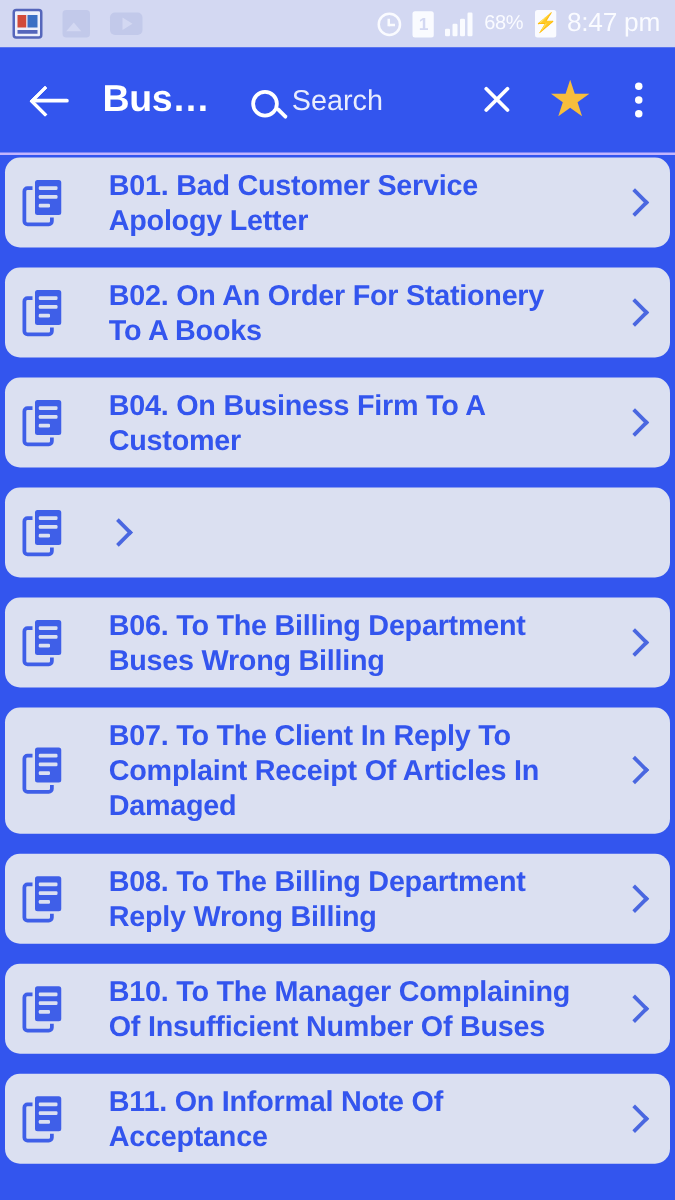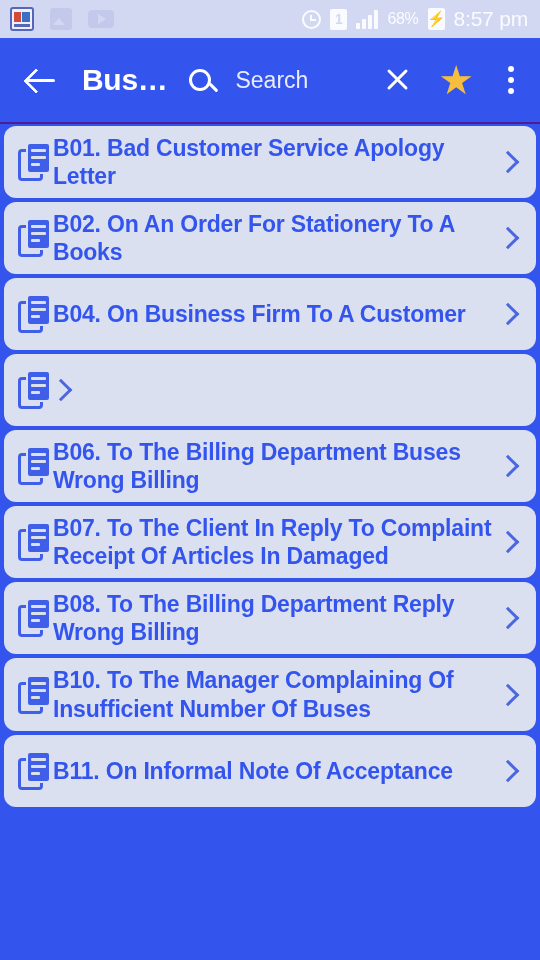--- a/index.html
+++ b/index.html
@@ -183,21 +183,21 @@
     letter-spacing: -0.2px;
   }
 
   
   .appbar {
     height: 86px;
     background: #3355ee;
     display: flex;
     align-items: center;
     padding: 0 14px 0 18px;
-    border-bottom: 2px solid #4c1d95;
+    border-bottom: 2px solid #c4b5fd;
   }
 
   .ab-btn {
     display: flex;
     align-items: center;
     justify-content: center;
     flex: 0 0 auto;
   }
 
   .back-arrow {
@@ -227,23 +227,23 @@
     color: #ffffff;
     font-size: 30px;
     font-weight: bold;
     letter-spacing: -0.3px;
     margin-left: 18px;
     white-space: nowrap;
   }
 
   .search-group {
     display: flex;
-    align-items: center;
-    gap: 24px;
-    margin-left: 22px;
+    align-items: flex-end;
+    gap: 10px;
+    margin-left: 34px;
   }
 
   .search-icon {
     width: 22px; height: 22px;
     border: 3px solid #ffffff;
     border-radius: 50%;
     position: relative;
     flex: 0 0 auto;
   }
   .search-icon::after {
@@ -308,25 +308,26 @@
   
   .list {
     height: calc(960px - 38px - 86px);
     overflow: hidden;
     padding: 2px 0 0 0;
   }
 
   .card {
     background: #dbe0f1;
     border-radius: 12px;
-    margin: 0 4px 4px 4px;
+    margin: 0 4px 16px 4px;
     min-height: 72px;
     display: flex;
     align-items: center;
     padding: 8px 14px 8px 14px;
+    gap: 34px;
   }
 
   .doc-icon {
     flex: 0 0 auto;
     width: 34px;
     height: 40px;
     position: relative;
     margin-right: 1px;
   }
   
@@ -393,21 +394,21 @@
       <div class="icon-alarm"></div>
       <div class="icon-sim">1</div>
       <div class="icon-signal">
         <span></span>
           <span></span>
           <span></span>
           <span></span>
       </div>
       <div class="battery-pct">68%</div>
       <div class="icon-bolt"></div>
-      <div class="clock">8:57 pm</div>
+      <div class="clock">8:47 pm</div>
     </div>
   </div>
 
   <div class="appbar">
     <div class="ab-btn">
       <div class="back-arrow"></div>
     </div>
 
     <div class="ab-title">Bus…</div>
 

